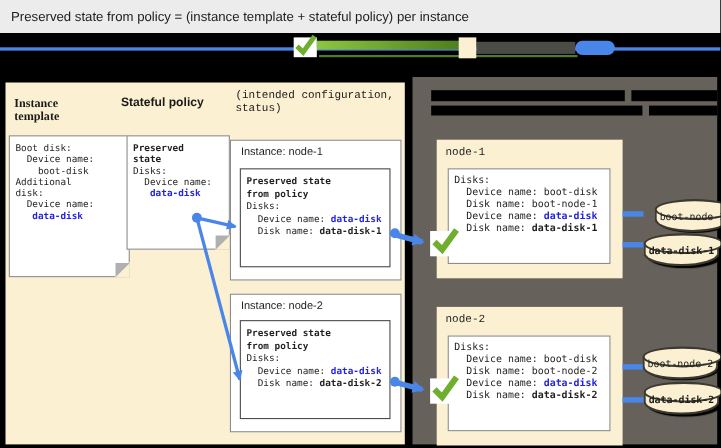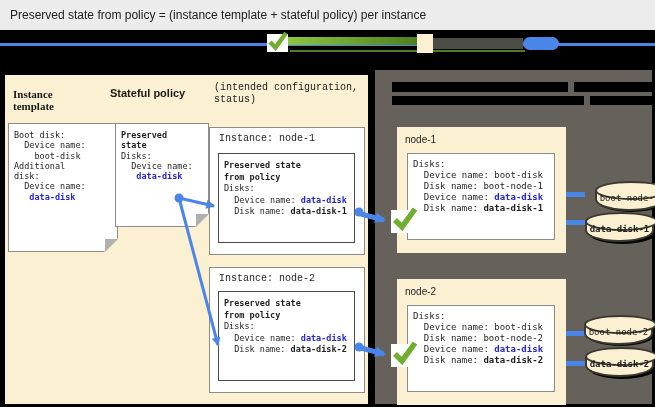--- a/index.html
+++ b/index.html
@@ -42,28 +42,28 @@
                 border-left:14px solid transparent; border-bottom:14px solid #fbf0d2; }
   .doc::before { content:""; position:absolute; right:-1px; bottom:-1px; width:0; height:0;
                  border-top:13px solid #b0b0b0; border-right:13px solid transparent;
                  margin-right:0; margin-bottom:0; transform:translate(0,-0px); z-index:1; }
   .docline { display:block; white-space:pre; }
   .gap { height:11px; } .gap10 { height:10px; } .gap7 { height:7px; } .gap6 { height:6.5px; }
   .b { font-weight:bold; }
   .bluev { color:#2424dd; font-weight:bold; }
 
   .ibox { position:absolute; background:#fff; border:1px solid #8c8c8c; z-index:3; }
-  .ibox-title { position:absolute; left:9px; top:5px; font-family:Liberation Mono, monospace;
+  .ibox-title { position:absolute; left:9px; top:5px; font-family:Liberation Sans, sans-serif;
                 font-size:10px; color:#1f1f1f; white-space:pre; }
   .pbox { position:absolute; background:#fff; border:1px solid #4a4a4a; z-index:4;
           font-family:"DejaVu Sans Mono", monospace; font-size:8.5px; color:#1f1f1f;
           padding:6px 5px; line-height:11.5px; }
 
   .nodebox { position:absolute; width:169px; height:126px; background:#fbf0d2; z-index:3; }
-  .node-label { position:absolute; left:8px; top:7px; font-family:Liberation Sans, sans-serif;
+  .node-label { position:absolute; left:8px; top:7px; font-family:Liberation Mono, monospace;
                 font-size:10px; color:#1f1f1f; }
   .diskbox { position:absolute; left:10px; top:26px; width:148px; height:87px; background:#fff;
              border:1px solid #8c8c8c; font-family:"DejaVu Sans Mono", monospace; font-size:9px;
              color:#1f1f1f; padding:5px 5px; line-height:11px; z-index:4; }
 
   
   .stub { position:absolute; width:19px; height:5px; background:#4a86e8; z-index:3; }
 
   
   .cyl { position:absolute; width:69px; height:21px; background:#fbf0d2;

